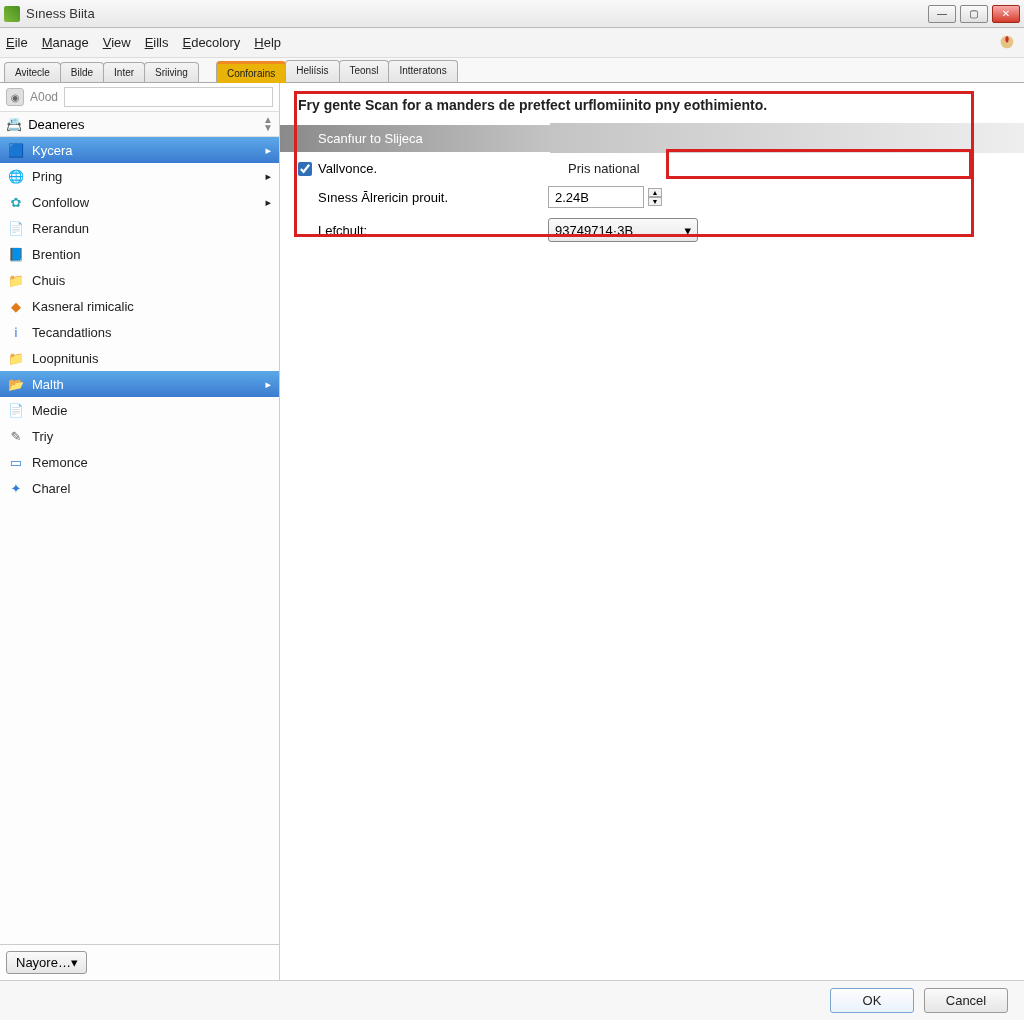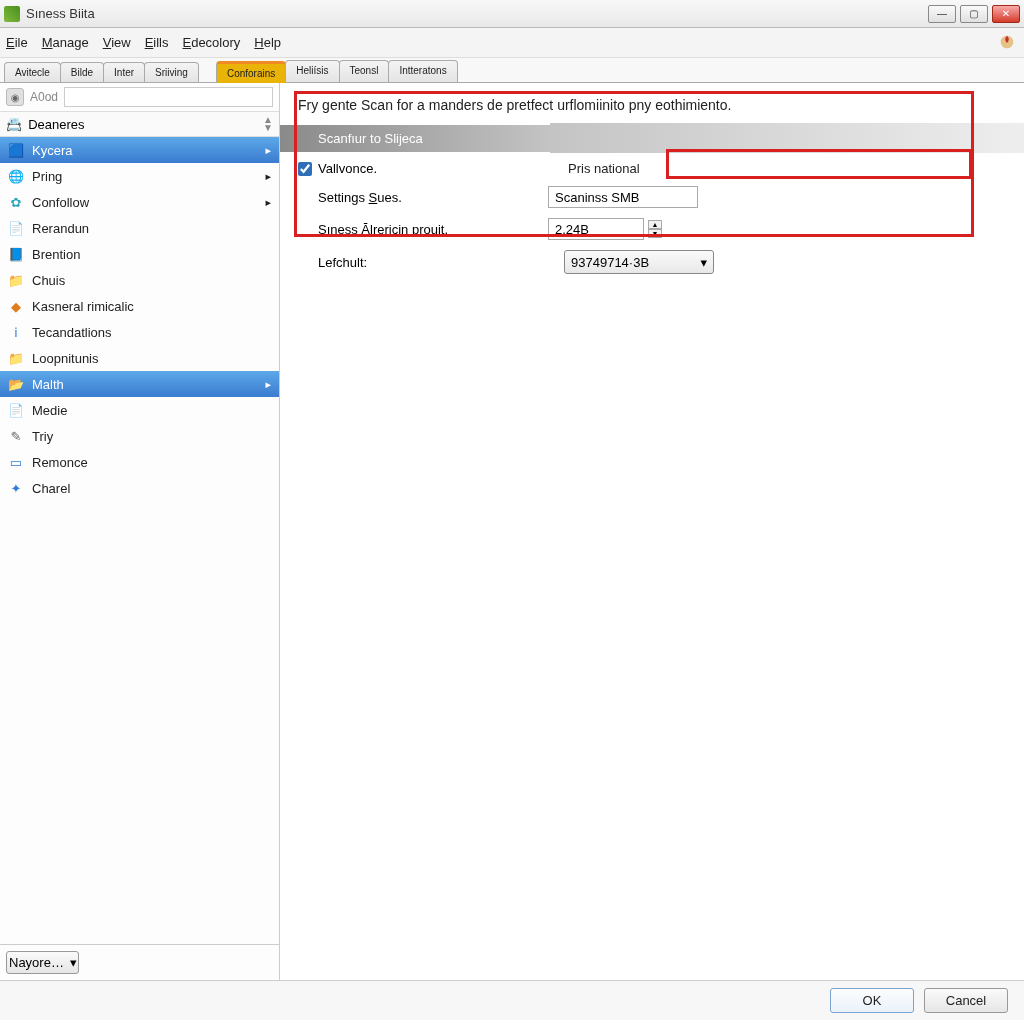--- a/index.html
+++ b/index.html
@@ -36,34 +36,34 @@
 .section-head { display:flex; align-items:center; gap:6px; padding:4px 6px; background:#fafafa; border-bottom:1px solid #ddd; }
 .section-head .arrows { margin-left:auto; color:#888; font-size:10px; line-height:8px; }
 
 .tree { flex:1; overflow:auto; }
 .titem { display:flex; align-items:center; gap:8px; padding:5px 8px; color:#222; cursor:default; }
 .titem.selected { background: linear-gradient(#5ca8e8,#3a7bd0); color:#fff; }
 .titem .sub { margin-left:auto; color:inherit; font-size:11px; }
 .titem .ico { width:16px; height:16px; display:flex; align-items:center; justify-content:center; font-size:13px; }
 
 .sidebar-footer { padding:6px; border-top:1px solid #ccc; }
-.dropdown-btn { padding:3px 2px; border:1px solid #999; background:linear-gradient(#fafafa,#e6e6e6); border-radius:3px; display:inline-flex; align-items:center; gap:6px; }
+.dropdown-btn { padding:3px 9px; border:1px solid #999; background:linear-gradient(#fafafa,#e6e6e6); border-radius:3px; display:inline-flex; align-items:center; }
 
 .main { flex:1; padding: 14px 18px; position:relative; }
 .highlight-box { position:absolute; border:3px solid #d92020; pointer-events:none; }
 .highlight-box.h1 { left: 14px; top: 8px; width: 680px; height: 146px; }
 .highlight-box.h2 { left: 386px; top: 66px; width: 306px; height: 30px; }
-.intro { margin-bottom:10px; color:#222; font-size:14px; }
+.intro { margin-bottom:10px; color:#222; font-size:14px;font-weight:bold; }
 .formrow { display:flex; align-items:center; margin-bottom:10px; }
 .formrow .lbl { width: 250px; padding-left: 20px; }
 .formrow.ck .lbl { padding-left:0; display:flex; align-items:center; gap:6px; }
 .formrow .lbl.hl { background: linear-gradient(to right,#8a8a8a,#c4c4c4); color:#fff; padding:6px 20px; width:270px; }
 .formrow .val.hl { flex:1; background: linear-gradient(to right,#c4c4c4,#eeeeee); height:30px; }
 .formrow input[type=text] { width:150px; height:22px; border:1px solid #aaa; padding:0 6px; background:#fff; }
-.formrow .select { width:150px; height:24px; border:1px solid #888; background:linear-gradient(#fafafa,#e8e8e8); display:flex; align-items:center; justify-content:space-between; padding:0 6px; border-radius:3px;margin-left:16px; }
+.formrow .select { width:150px; height:24px; border:1px solid #888; background:linear-gradient(#fafafa,#e8e8e8); display:flex; align-items:center; justify-content:space-between; padding:0 6px; border-radius:3px; }
 .spinner { display:inline-flex; flex-direction:column; margin-left:4px; }
 .spinner span { width:14px; height:9px; border:1px solid #aaa; background:#f2f2f2; font-size:7px; text-align:center; line-height:7px; }
 .ck input[type=checkbox] { width:14px; height:14px; accent-color:#2f6fb8; }
 .lbl .ul { text-decoration: underline; }
 .formrow .right-lbl { color:#222; }
 
 .footer { height:40px; border-top:1px solid #ccc; display:flex; align-items:center; justify-content:flex-end; gap:10px; padding:0 16px; background:#f7f7f7; }
 .btn { min-width:84px; padding:4px 14px; border:1px solid #7aa3cf; border-radius:3px; background:linear-gradient(#fdfdfd,#e9f2fb); color:#222; }
 .btn.secondary { border-color:#999; background:linear-gradient(#fafafa,#e6e6e6); }
 
@@ -213,26 +213,20 @@
     </div>
 
     <div class="formrow ck">
       <div class="lbl" style="width:270px">
         <input type="checkbox" checked="" style="">
         <span>Vallvonce.</span>
       </div>
       <span class="right-lbl">Pris national</span>
     </div>
 
-    <div class="formrow">
-      <div class="lbl">
-        <span>Settings <span class="ul">S</span>ues.</span>
-      </div>
-      <input type="text" value="Scaninss SMB" style="">
-    </div>
 
     <div class="formrow">
       <div class="lbl">Sıness Ālrericin prouit.</div>
       <input type="text" style="width: 96px;" value="2.24B">
       <div class="spinner">
           <span>▲</span>
           <span>▼</span>
         </div>
     </div>
 

